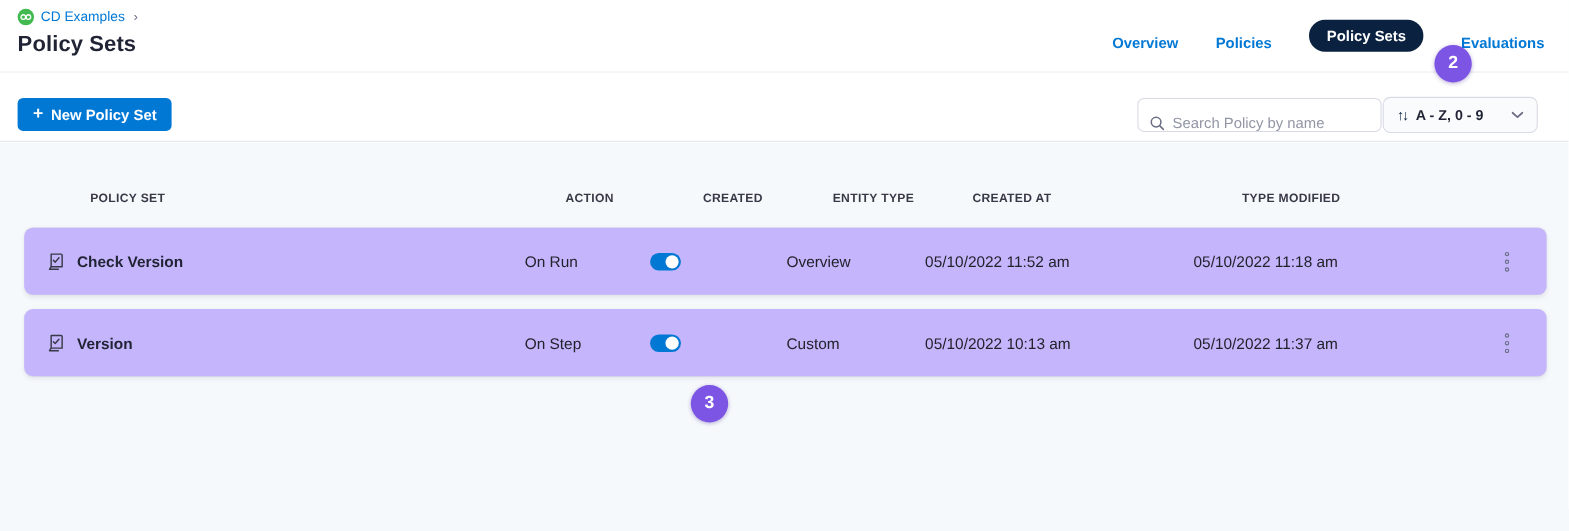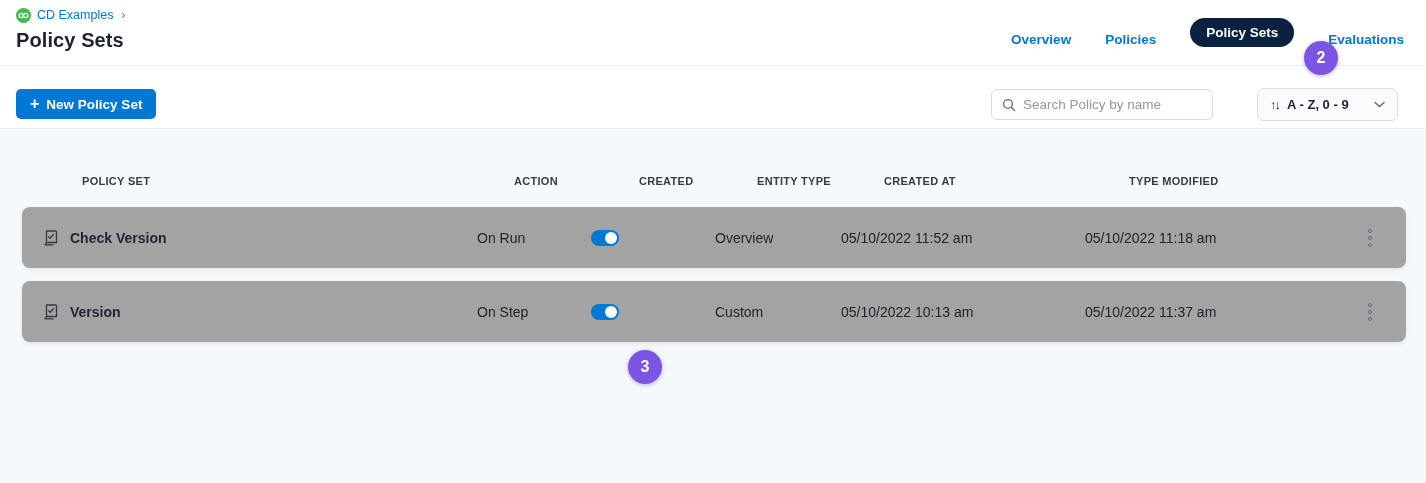--- a/index.html
+++ b/index.html
@@ -24,23 +24,23 @@
 
   
   .toolbar { position:absolute; top:67px; left:0; right:0; height:62px; background:#fff; border-bottom:1px solid #e4e7ee; }
   .btn-primary {
     position:absolute; top:22px; left:16px; height:30px; padding:0 14px;
     background:#0278d5; color:#fff; border:none; border-radius:5px;
     font-family:inherit; font-size:13.5px; font-weight:700; display:flex; align-items:center; gap:7px; cursor:pointer;
   }
   .btn-plus { font-size:16px; font-weight:700; line-height:1; }
   .search-box {
-    position:absolute; top:22px; left:991px; width:222px; height:31px;
+    position:absolute; top:22px; left:1034px; width:222px; height:31px;
     border:1px solid #d9dae6; border-radius:6px; background:#fff;
-    display:flex; align-items:center; padding:0 10px; gap:7px;
+    display:flex; align-items:flex-end; padding:0 10px; gap:7px;
   }
   .search-box input {
     border:none; outline:none; flex:1; font-family:inherit; font-size:13.5px; color:#22222a; background:transparent;
   }
   .search-box input::placeholder { color:#9296a5; }
   .sort-select {
     position:absolute; top:21px; left:1257px; width:141px; height:33px;
     border:1px solid #d9dae6; border-radius:7px; background:#fafbfc;
     display:flex; align-items:center; padding:0 12px; gap:8px; cursor:pointer;
   }
@@ -53,21 +53,21 @@
   .th { position:absolute; font-size:11px; font-weight:700; color:#383946; letter-spacing:.3px; white-space:nowrap;padding-left:44px; }
   .th.c-name     { left:38px; }
   .th.c-action   { left:470px; }
   .th.c-enforced { left:595px; }
   .th.c-entity   { left:713px; }
   .th.c-created  { left:840px; }
   .th.c-modified { left:1085px; }
 
   .row-card {
     position:absolute; left:22px; width:1384px; height:61px;
-    background:#a3a3a3; border-radius:8px;
+    background:#c4b5fd; border-radius:8px;
     box-shadow:0 2px 4px rgba(96,97,112,.12), 0 0 1px rgba(40,41,61,.06);
     cursor:pointer;
   }
   .row-card.r0 { top:77px; }
   .row-card.r1 { top:151px; }
   .cell { position:absolute; top:50%; transform:translateY(-50%); font-size:14px; color:#22222a; white-space:nowrap; }
   .cell.name-wrap { left:20px; display:flex; align-items:center; gap:10px; }
   .policy-name { font-weight:700; color:#1f2333; }
   .cell.c2-action   { left:455px; }
   .cell.c2-enforced { left:569px; }

